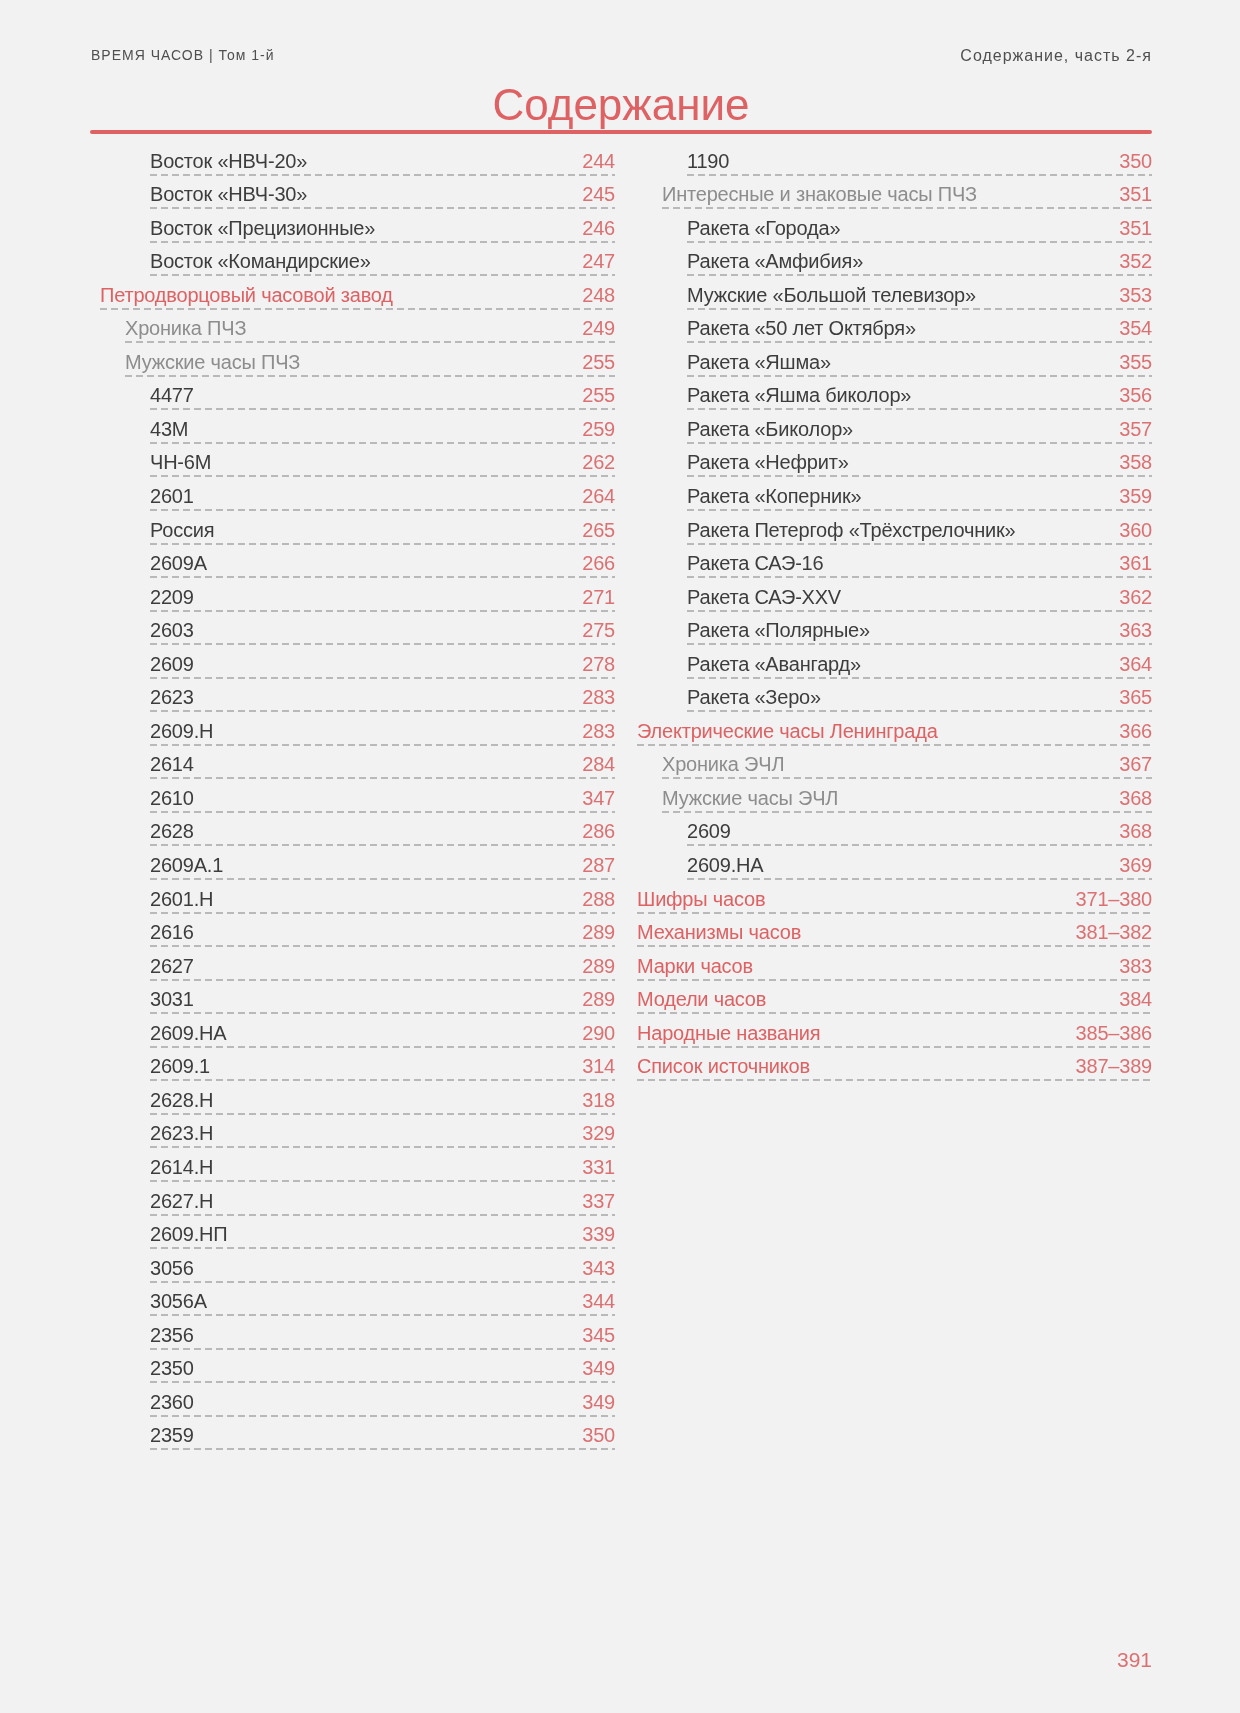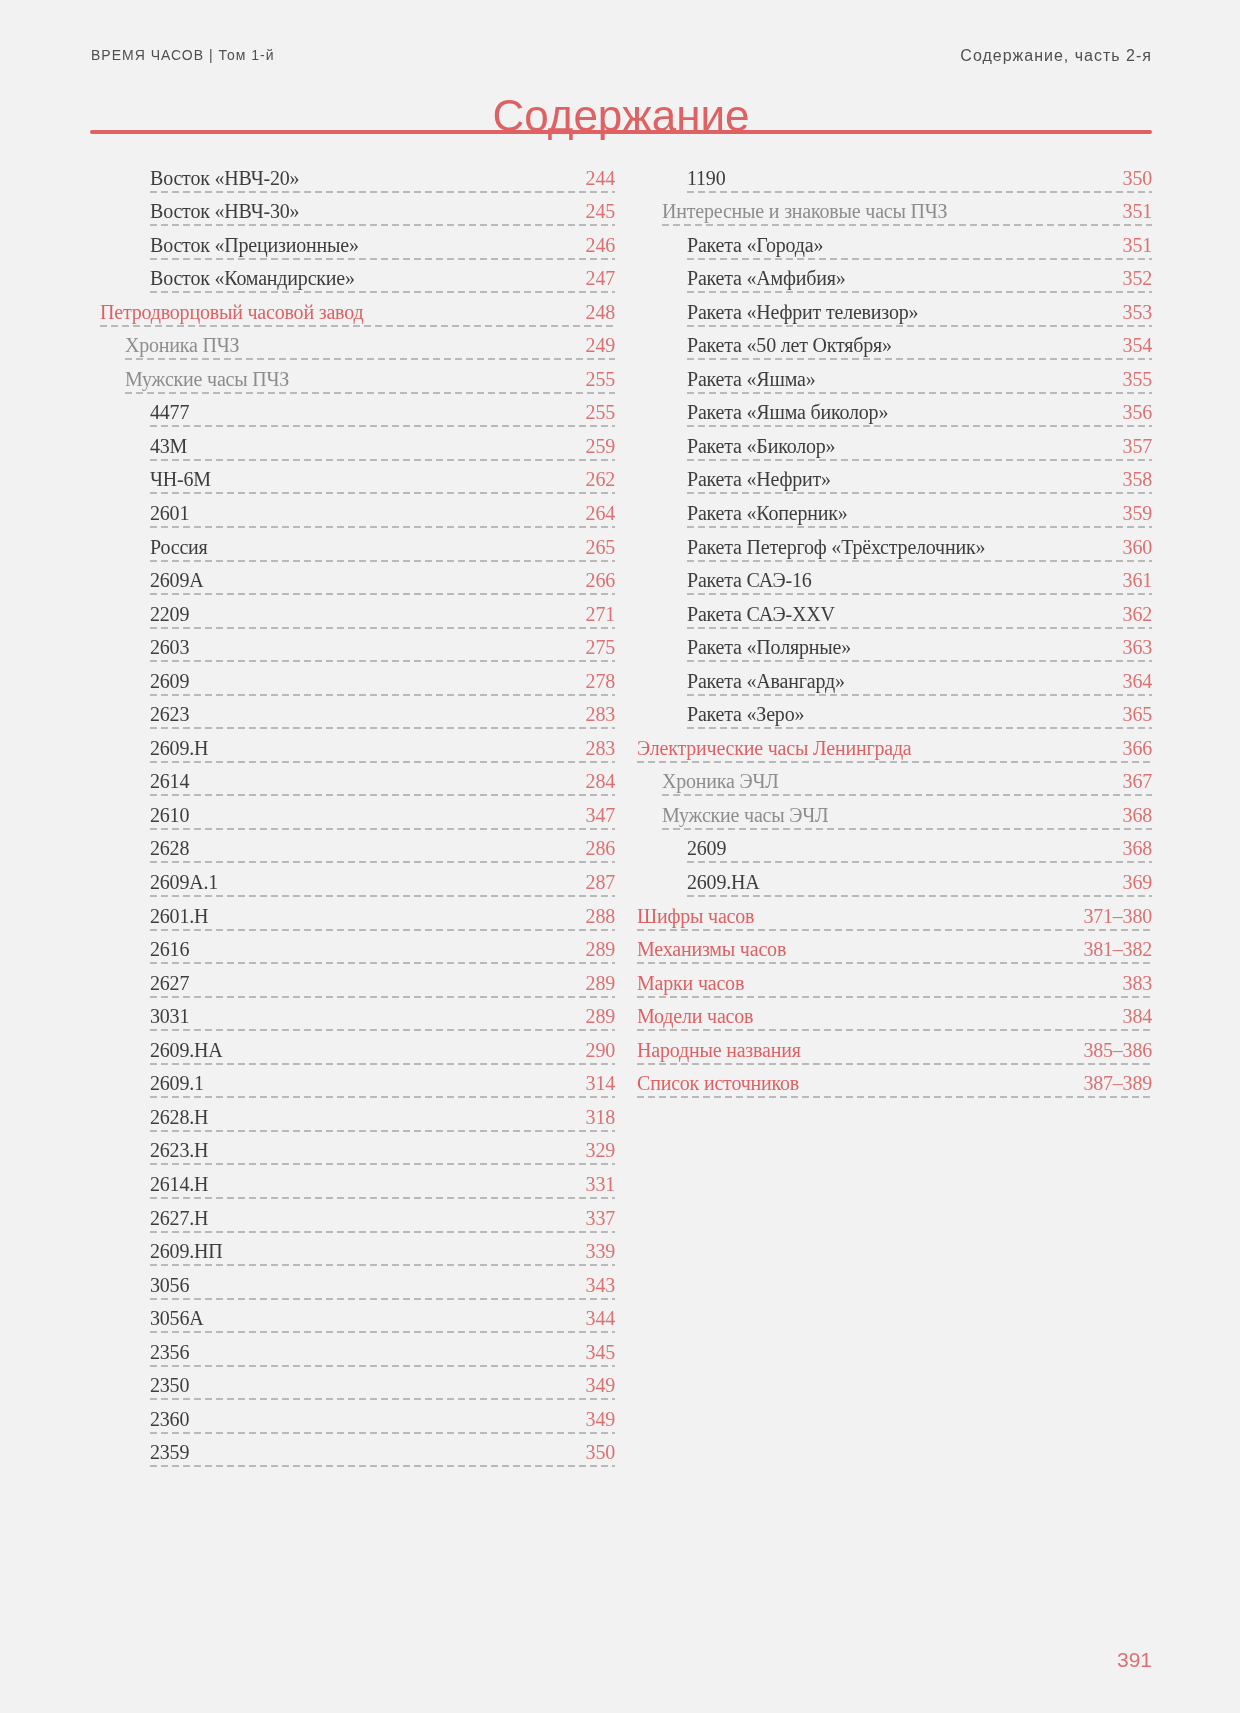--- a/index.html
+++ b/index.html
@@ -10,29 +10,29 @@
   }
   .running-head-left{
     position:absolute;left:91px;top:47px;font-size:14px;letter-spacing:1px;
     color:var(--header-text,#4f4f4f);white-space:nowrap;
   }
   .running-head-right{
     position:absolute;right:88px;top:47px;font-size:16px;letter-spacing:1px;
     color:var(--header-text,#4f4f4f);white-space:nowrap;
   }
   .page-title{
-    position:absolute;left:90px;right:88px;top:76px;margin:15px;
+    position:absolute;left:90px;right:88px;top:76px;margin:4px;
     text-align:center;font-size:44px;font-weight:normal;letter-spacing:0px;
     color:var(--accent,#de6163);
   }
   .title-rule{
     position:absolute;left:90px;top:130px;width:1062px;height:4px;
     background:var(--accent,#de6163);border-radius:2px;
   }
-  .toc-col{position:absolute;top:159px;width:515px;font-family:Liberation Serif, serif;}
+  .toc-col{position:absolute;top:142px;width:515px;}
   .toc-col-left{left:100px;}
   .toc-col-right{left:637px;}
   .toc-row{
     position:relative;height:33.55px;box-sizing:border-box;
     display:flex;justify-content:space-between;align-items:flex-end;
     padding-bottom:5px;
   }
   .toc-row::after{
     content:"";position:absolute;left:0;right:0;bottom:0;height:2px;
     background:repeating-linear-gradient(90deg,
@@ -237,21 +237,21 @@
     </div>
     <div class="toc-row lvl2 item">
       <span class="lab">Ракета «Города»</span>
       <span class="pg">351</span>
     </div>
     <div class="toc-row lvl2 item">
       <span class="lab">Ракета «Амфибия»</span>
       <span class="pg">352</span>
     </div>
     <div class="toc-row lvl2 item">
-      <span class="lab">Ракета «Нефрит телевизор»</span>
+      <span class="lab">Мужские «Большой телевизор»</span>
       <span class="pg">353</span>
     </div>
     <div class="toc-row lvl2 item">
       <span class="lab">Ракета «50 лет Октября»</span>
       <span class="pg">354</span>
     </div>
     <div class="toc-row lvl2 item">
       <span class="lab">Ракета «Яшма»</span>
       <span class="pg">355</span>
     </div>

